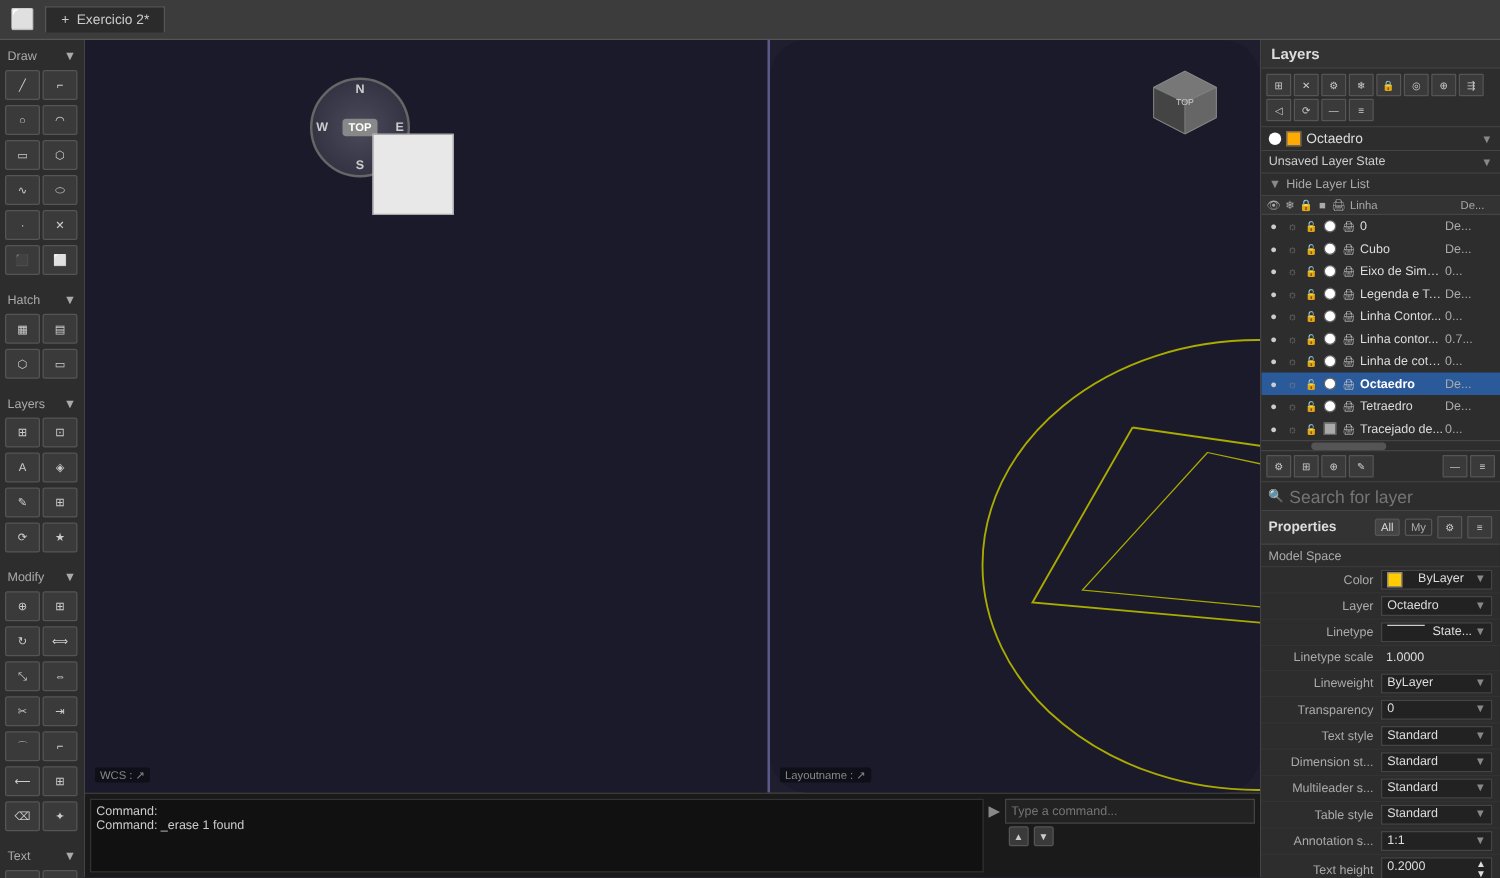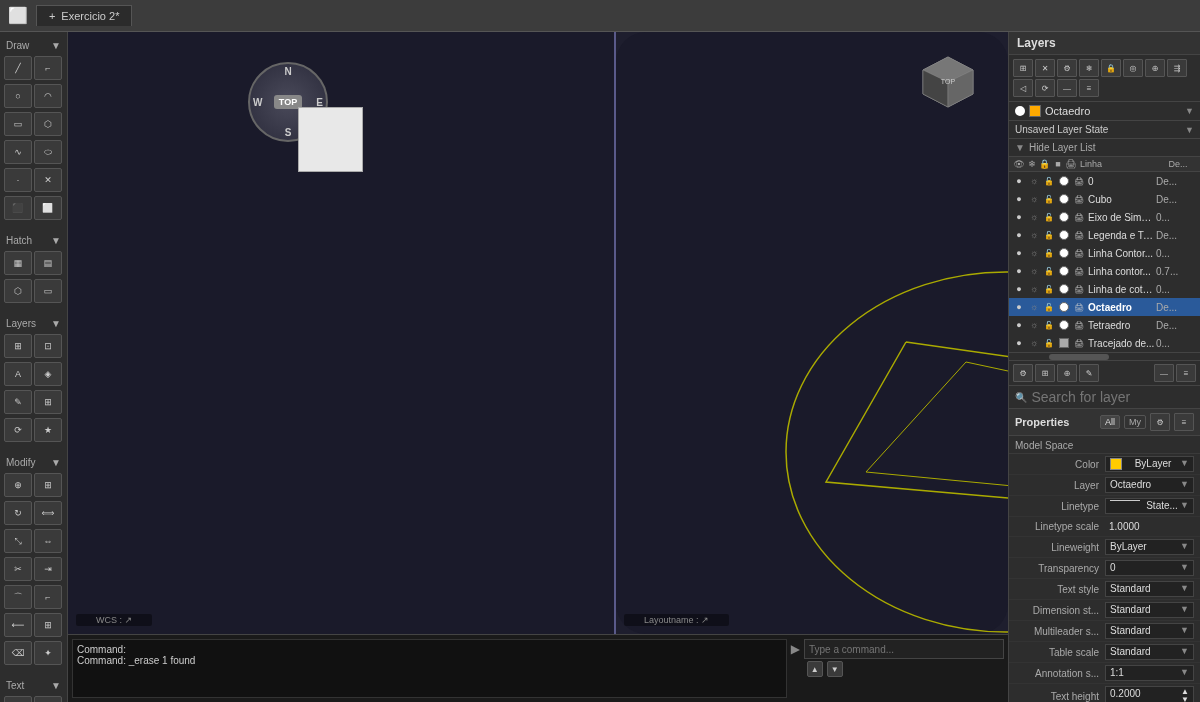--- a/index.html
+++ b/index.html
@@ -165,21 +165,21 @@
     }
 
     
     .viewport-label {
       position: absolute;
       bottom: 8px;
       left: 8px;
       font-size: 9px;
       color: #888;
       background: rgba(0,0,0,0.4);
-      padding: 1px 20px;
+      padding: 1px 4px;
       border-radius: 2px;
     }
 
     
     .cube-3d {
       position: absolute;
       top: 20px;
       right: 30px;
       width: 60px;
       height: 60px;
@@ -1006,21 +1006,21 @@
 
       <div class="prop-row">
         <div class="prop-label">Multileader s...</div>
         <div class="prop-value">
           <span>Standard</span>
           <span class="prop-dropdown-arrow">▼</span>
         </div>
       </div>
 
       <div class="prop-row">
-        <div class="prop-label">Table scale</div>
+        <div class="prop-label">Table style</div>
         <div class="prop-value">
           <span>Standard</span>
           <span class="prop-dropdown-arrow">▼</span>
         </div>
       </div>
 
       <div class="prop-row">
         <div class="prop-label">Annotation s...</div>
         <div class="prop-value">
           <span>1:1</span>

